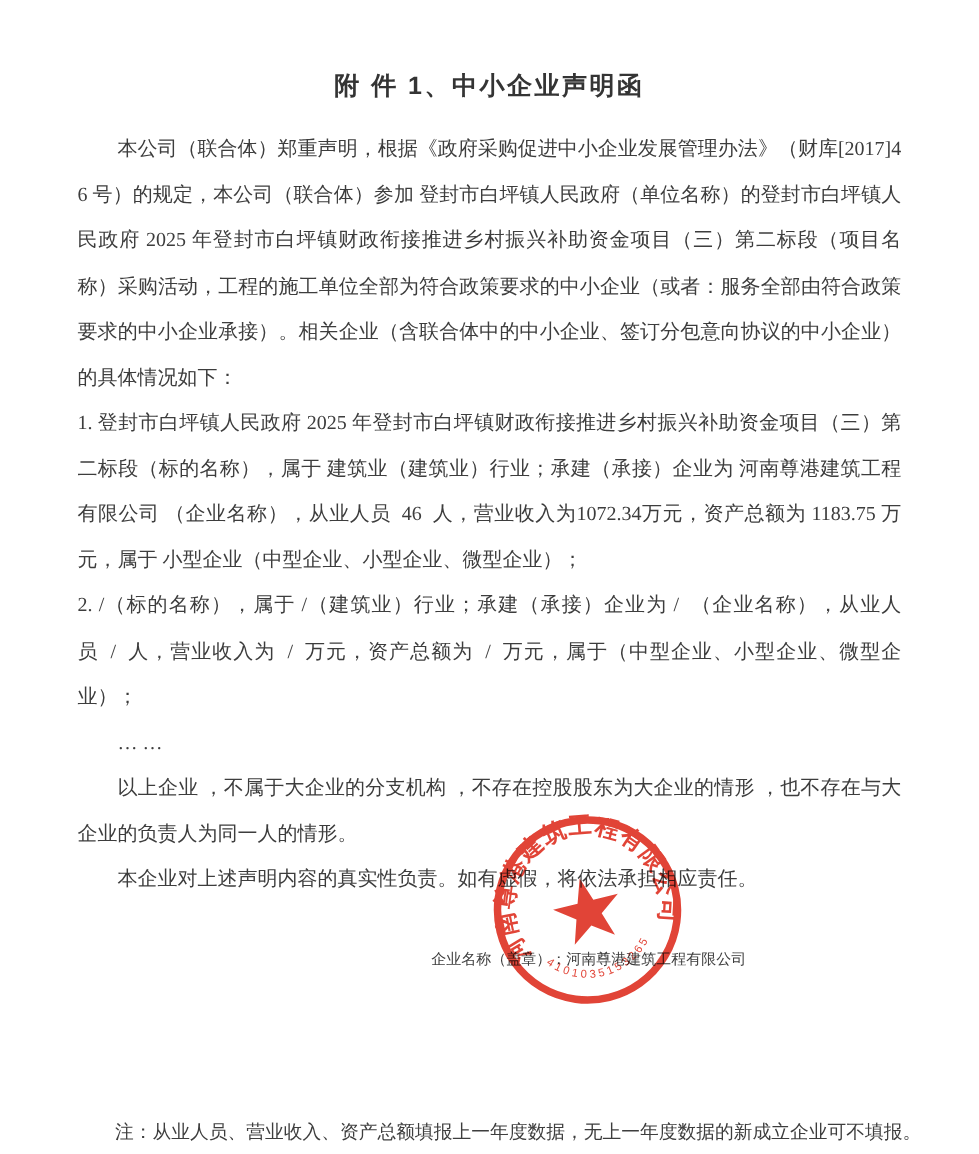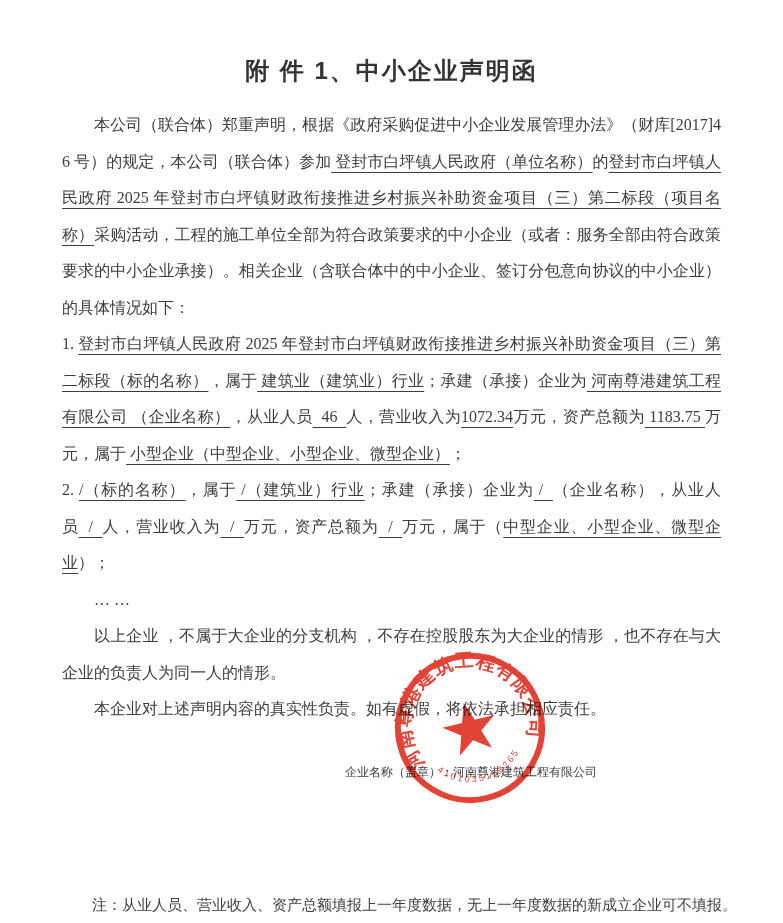--- a/index.html
+++ b/index.html
@@ -9,35 +9,34 @@
     background:#ffffff;
     overflow:hidden;
     font-family:"Liberation Serif", serif;
     color:#3d3d3d;
   }
   .doc-title{
     margin:55px 0 20px 0;
     text-align:center;
     font-family:"Liberation Sans", sans-serif;
     font-weight:bold;
-    font-size:24px;
+    font-size:20px;
     letter-spacing:2px;
     color:#343434;
   }
   .doc-body{
     padding:0 62px;
     font-size:16px;
     line-height:36.5px;
     text-align:justify;
     word-break:break-all;
   }
   .para{margin:0;}
   .para.indent{text-indent:2em;}
   .ul{
-    text-decoration:underline;
     text-decoration-thickness:1px;
     text-underline-offset:5px;
     margin-top:31px;
   }
   .signature{
     margin:26px 0 0 283px;
     padding-left:62px;
     font-size:12px;
     line-height:37px;
     color:#3d3d3d;

